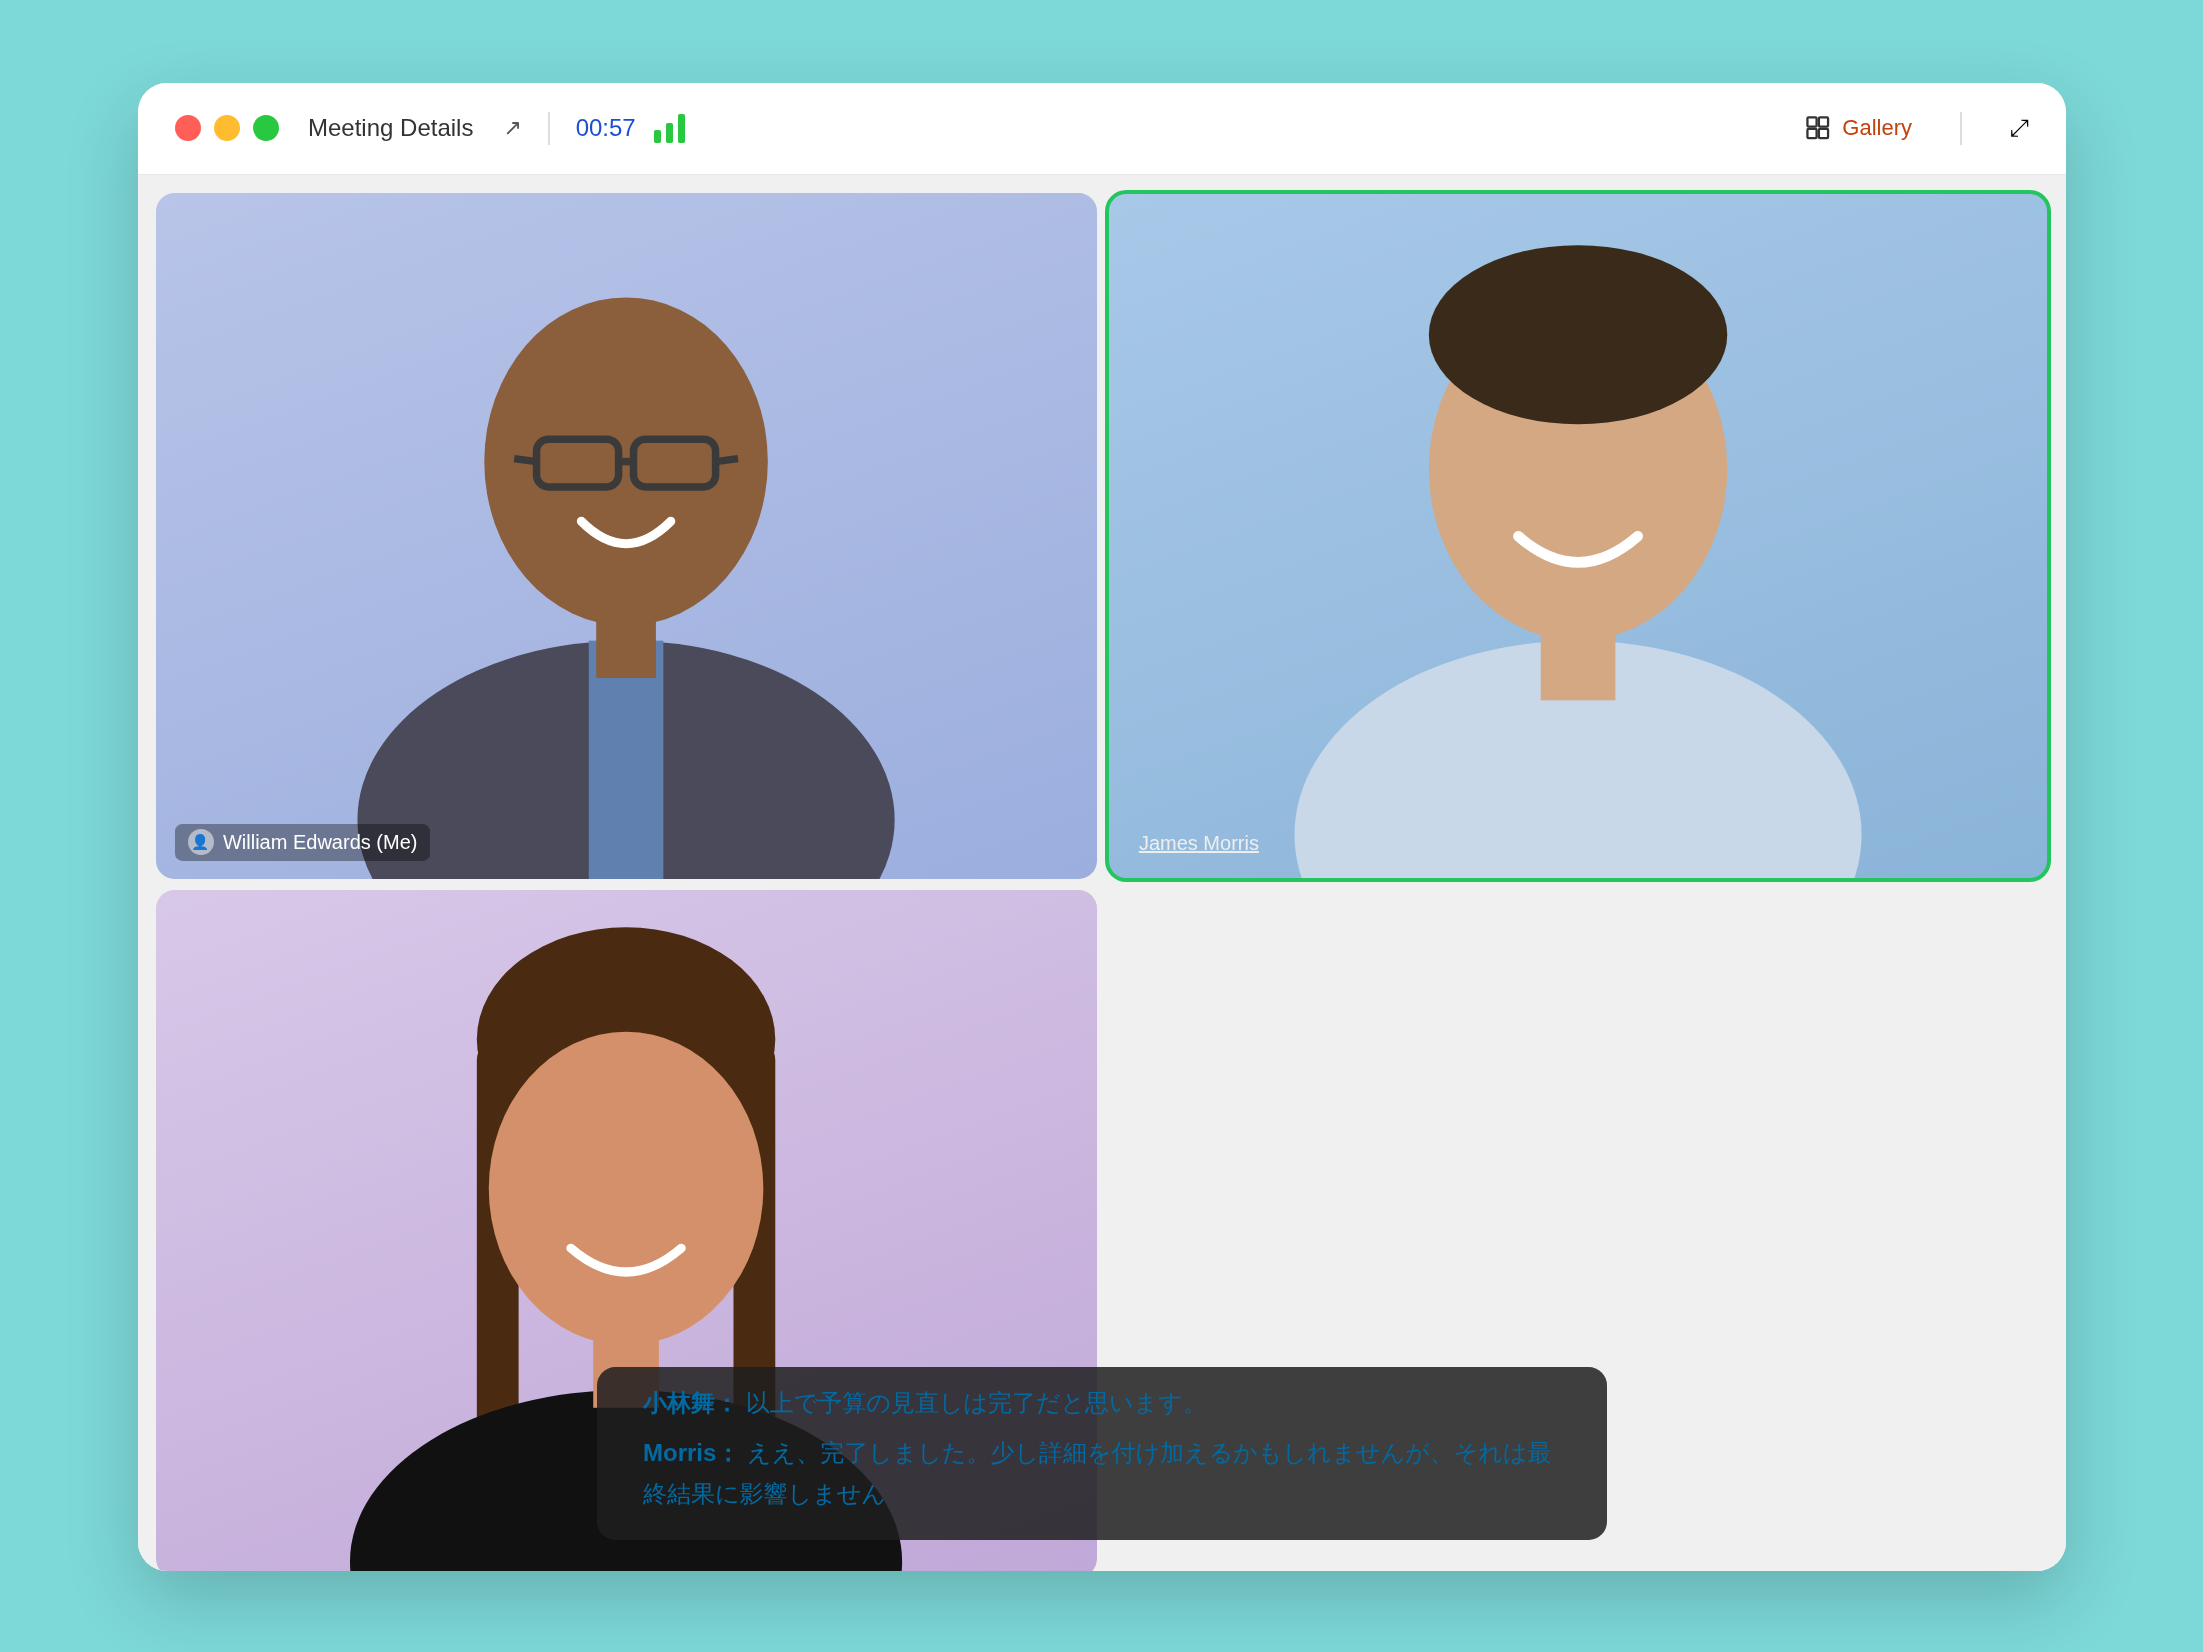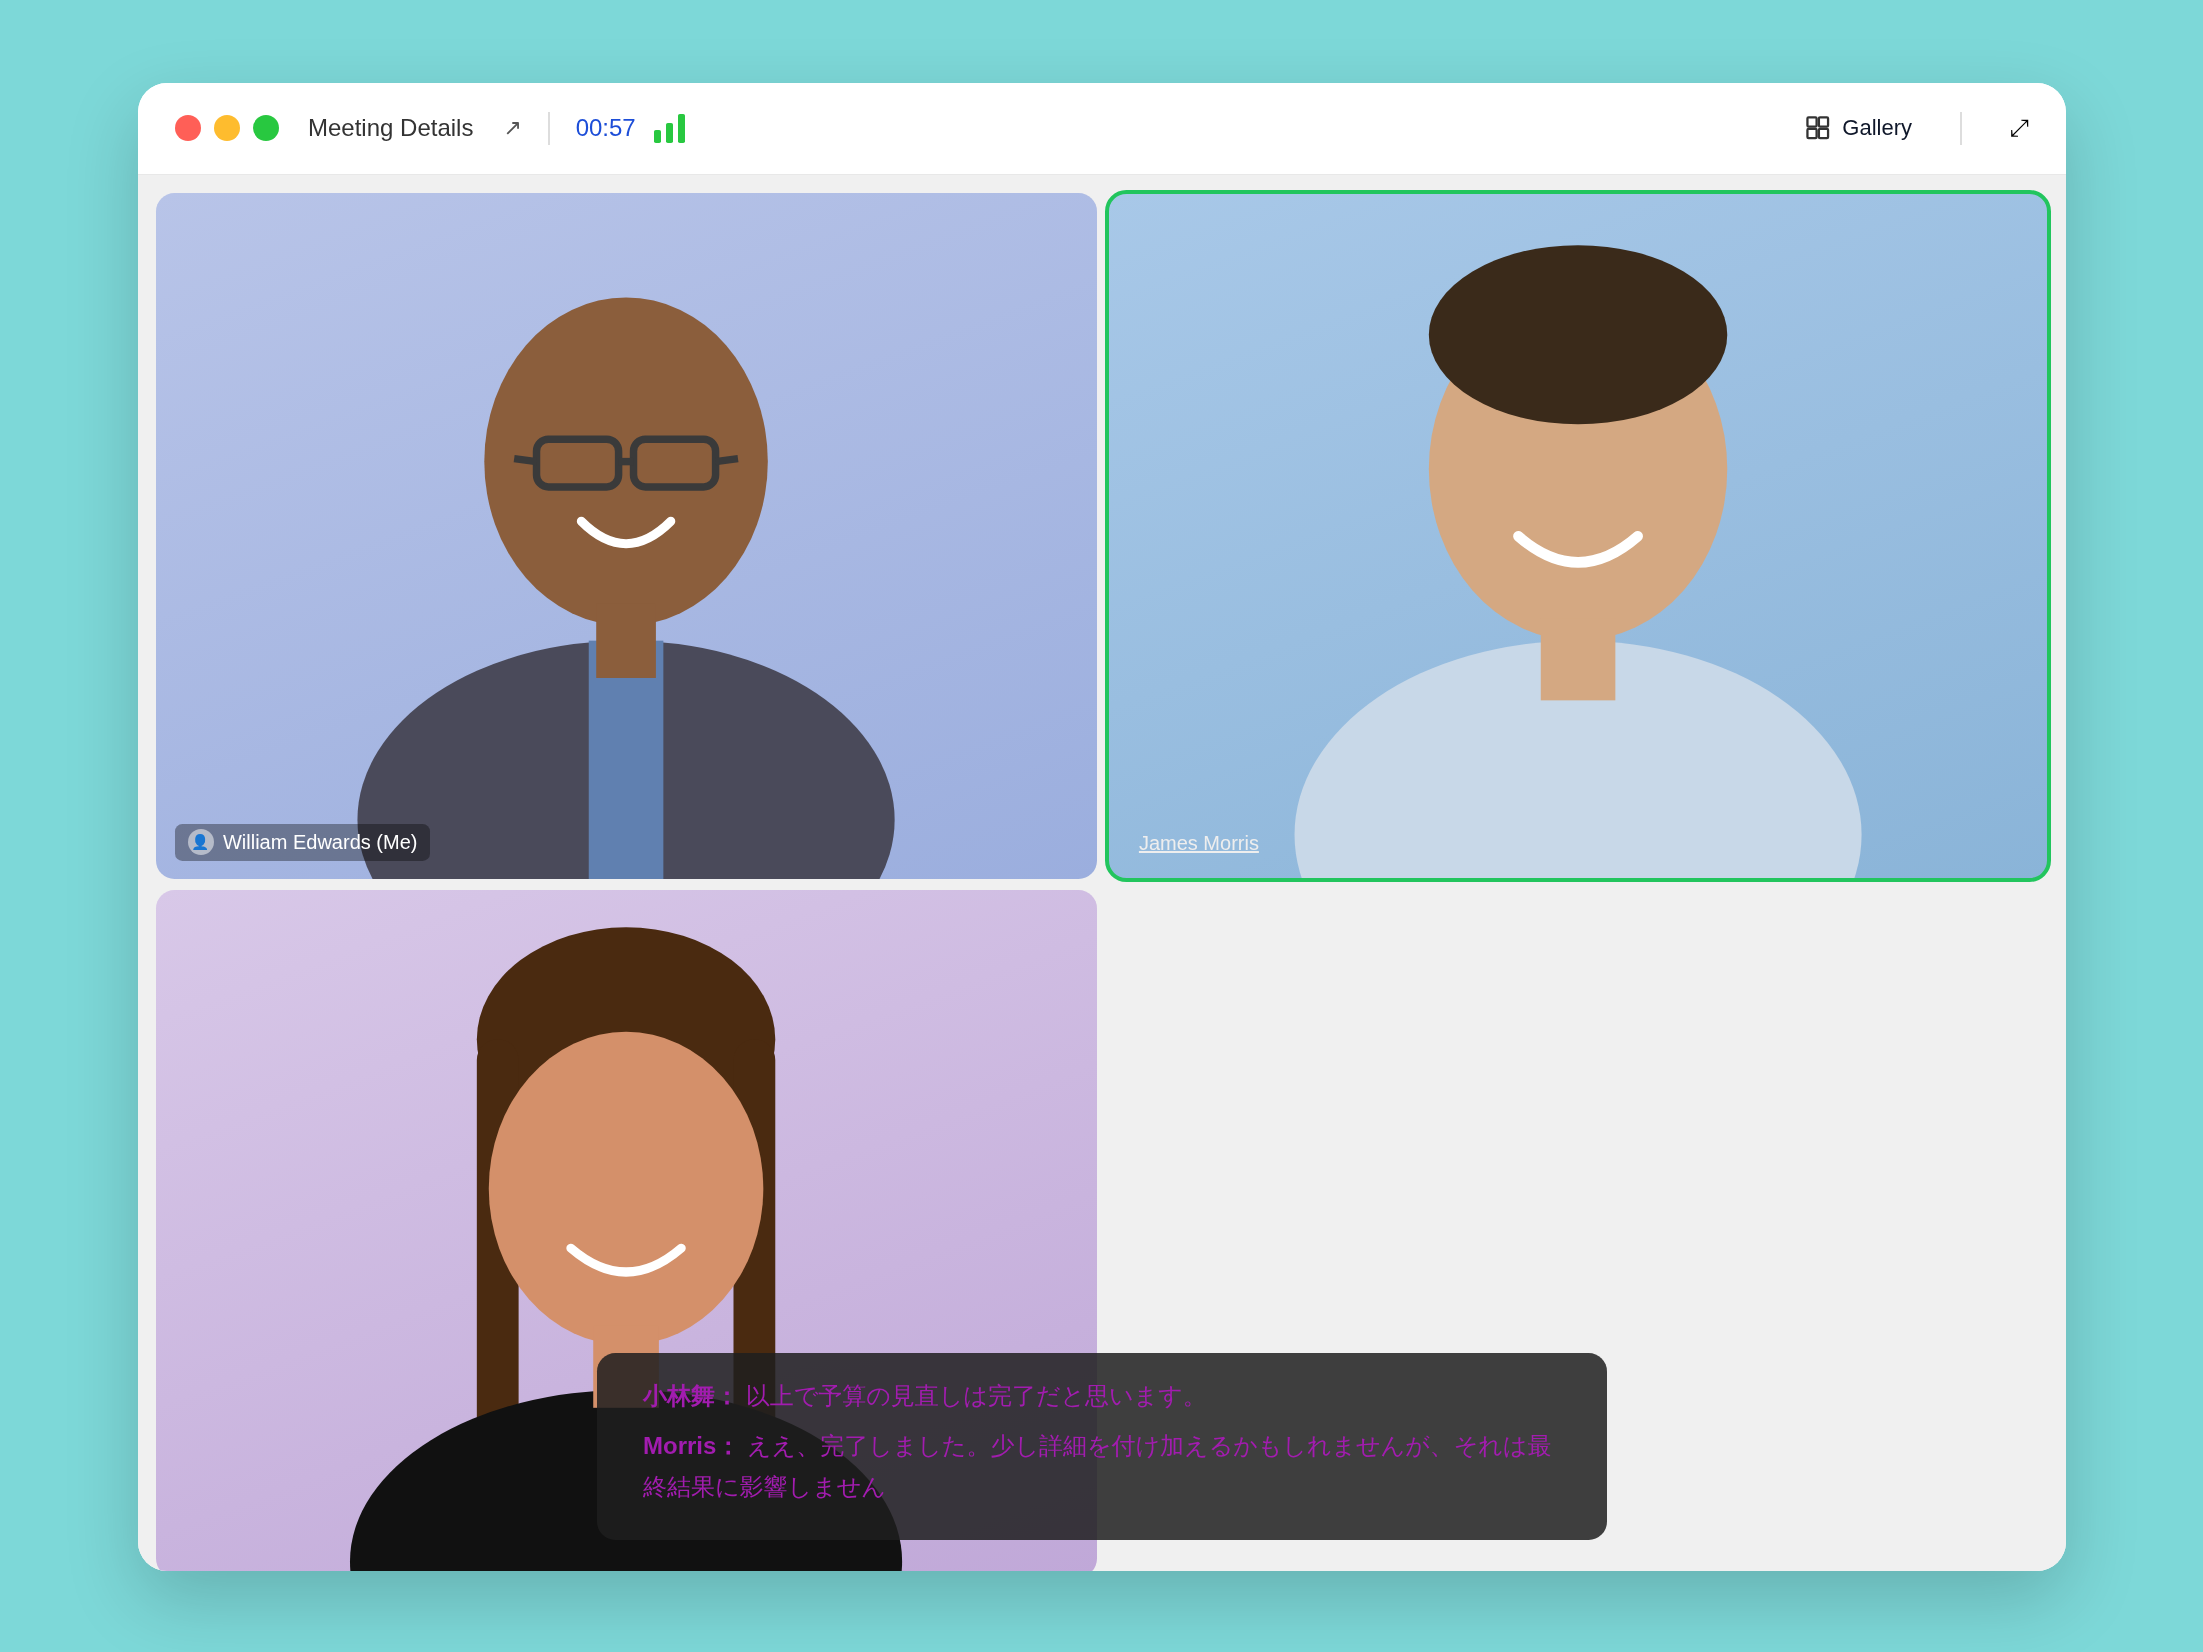--- a/index.html
+++ b/index.html
@@ -85,21 +85,21 @@
       margin-left: auto;
       display: flex;
       align-items: center;
       gap: 22px;
     }
     .gallery-btn {
       display: flex;
       align-items: center;
       gap: 11px;
       font-size: 22px;
-      color: #0f172a;
+      color: #c2410c;
       cursor: pointer;
     }
     
     .video-grid {
       flex: 1;
       display: grid;
       grid-template-columns: 1fr 1fr;
       grid-template-rows: 1fr 1fr;
       gap: 0;
       padding: 18.4px;
@@ -150,22 +150,22 @@
     }
     
     .caption-overlay {
       position: absolute;
       bottom: 55px;
       left: 50%;
       transform: translateX(-50%);
       width: 1010px;
       background: rgba(30,30,30,0.85);
       border-radius: 18.4px;
-      padding: 23px 46px;
-      color: #a21caf;
+      padding: 16px 46px;
+      color: #0369a1;
       font-size: 24px;
       line-height: 1.7;
       z-index: 10;
     }
     .caption-line {
       margin-bottom: 9.2px;
     }
     .caption-speaker {
       font-weight: 600;
     }

